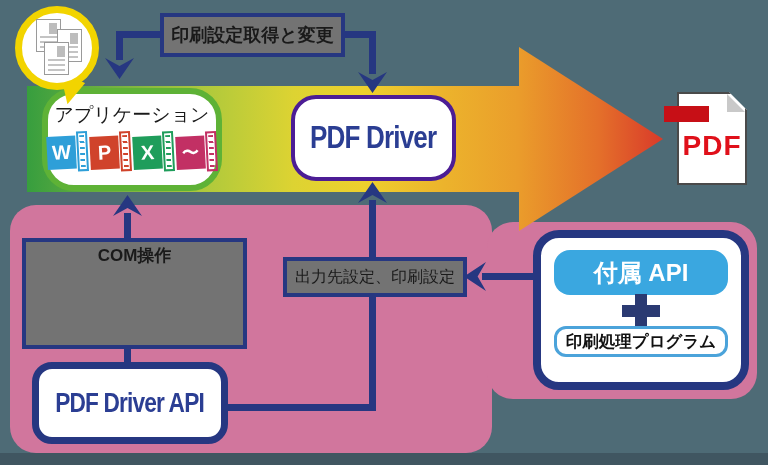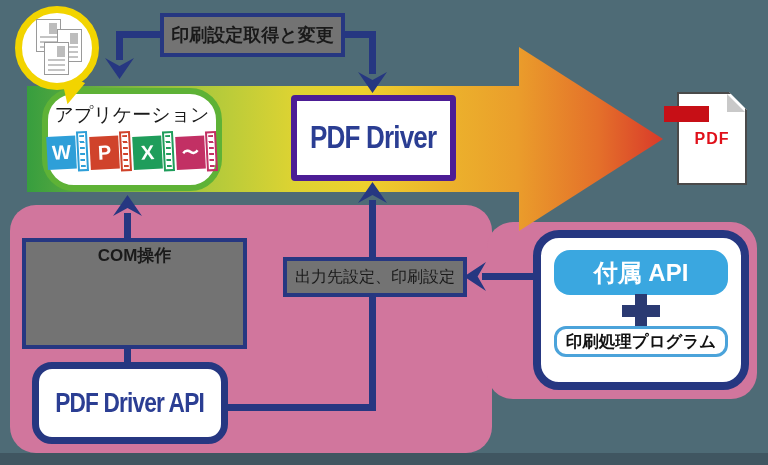--- a/index.html
+++ b/index.html
@@ -44,21 +44,21 @@
   .app-title{text-align:center;margin-top:8px;font-size:19px;color:#1a1a1a;}
   .icons-row{display:flex;justify-content:center;align-items:center;margin-top:4px;}
   .msicon{display:flex;align-items:center;transform:rotate(-3deg);margin:0 1px;}
   .msicon .sq{width:29px;height:33px;background:var(--c,#888);color:#fff;font-weight:bold;font-size:20px;
     display:flex;align-items:center;justify-content:center;}
   .msicon .pg{width:11px;height:40px;margin-left:1px;background:#fff;border:2px solid var(--c,#888);
     box-sizing:border-box;padding:2px 1px;
     background-image:repeating-linear-gradient(to bottom,var(--c,#888) 0 2px,#fff 2px 6px);
     background-origin:content-box;background-clip:content-box;}
 
-  .pdfdrv-box{left:291px;top:95px;width:165px;height:86px;border:6px solid #4c1d95;border-radius:4px;
+  .pdfdrv-box{left:291px;top:95px;width:165px;height:86px;border:4px solid #4c1d95;border-radius:25px;
     display:flex;align-items:center;justify-content:center;}
   .navy-text{color:#2B3E93;font-weight:bold;display:inline-block;transform:scaleX(.84);letter-spacing:-1px;white-space:nowrap;}
   .pdfdrv-box .navy-text{font-size:31px;}
 
   .com-box{left:22px;top:238px;width:225px;height:111px;padding:2px 13px;}
   .com-title{text-align:center;font-size:17px;font-weight:bold;color:#1a1a1a;}
   .com-body{font-size:14.5px;line-height:1.72;color:#1a1a1a;}
 
   .api-box{left:32px;top:362px;width:196px;height:82px;border:7px solid #263781;border-radius:20px;
     display:flex;align-items:center;justify-content:center;}
@@ -76,21 +76,21 @@
   .fz-prog{position:absolute;left:13px;top:88px;width:174px;height:31px;background:#fff;border:3px solid #4BA3DA;
     border-radius:12px;box-sizing:border-box;display:flex;align-items:center;justify-content:center;
     font-size:16.5px;font-weight:bold;color:#111;}
   .fz-note{position:absolute;right:8px;top:124px;font-size:13.5px;font-weight:bold;color:#111;}
 
   
   .pdf-page{left:677px;top:92px;width:70px;height:93px;background:#fff;border:2px solid #4a4a4a;box-sizing:border-box;
     clip-path:polygon(0 0,calc(100% - 18px) 0,100% 18px,100% 100%,0 100%);}
   .pdf-fold{position:absolute;right:0;top:0;width:18px;height:18px;background:#c9c9c9;
     clip-path:polygon(0 0,100% 100%,0 100%);}
-  .pdf-label{position:absolute;left:0;right:0;top:36px;text-align:center;font-size:16px;font-weight:bold;
+  .pdf-label{position:absolute;left:0;right:0;top:36px;text-align:center;font-size:28px;font-weight:bold;
     color:#E0101A;letter-spacing:1px;}
   .pdf-tab{left:664px;top:106px;width:45px;height:16px;background:#C70F16;}
 
   
   .bubble{left:15px;top:6px;width:84px;height:84px;border-radius:50%;background:#fff;border:7px solid #F2D400;box-sizing:border-box;}
   .bubble-tail{left:56px;top:78px;width:26px;height:26px;background:#F2D400;
     clip-path:polygon(0 0,100% 0,60% 100%);transform:rotate(18deg);}
   .pgdoc{position:absolute;width:25px;height:33px;background:#fff;border:1px solid #9a9a9a;box-sizing:border-box;}
   .pgdoc::before{content:"";position:absolute;right:3px;top:3px;width:8px;height:11px;background:#bdbdbd;}
   .pgdoc::after{content:"";position:absolute;left:3px;right:3px;top:16px;bottom:3px;

